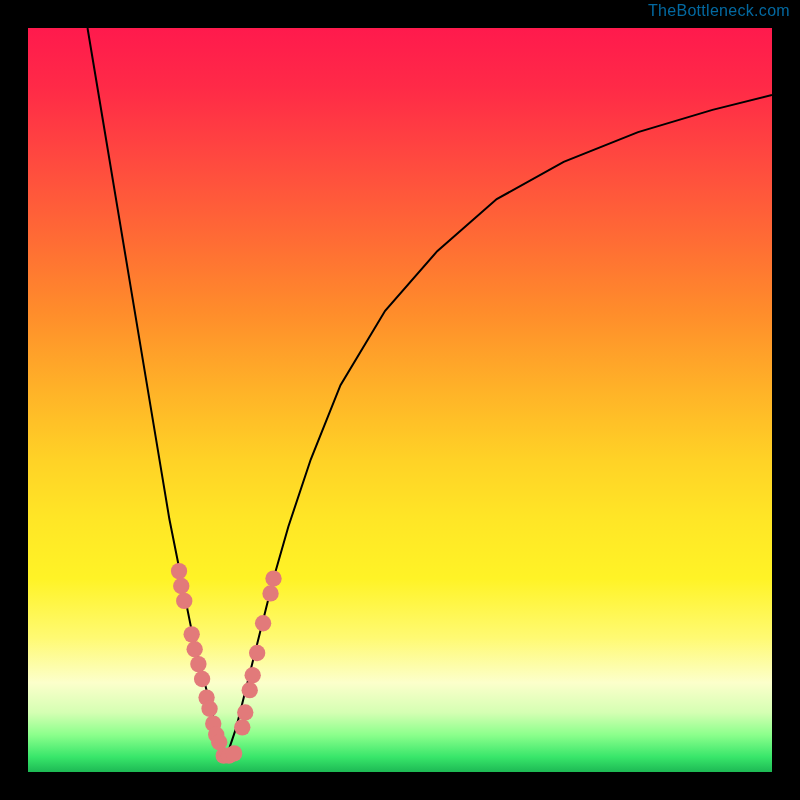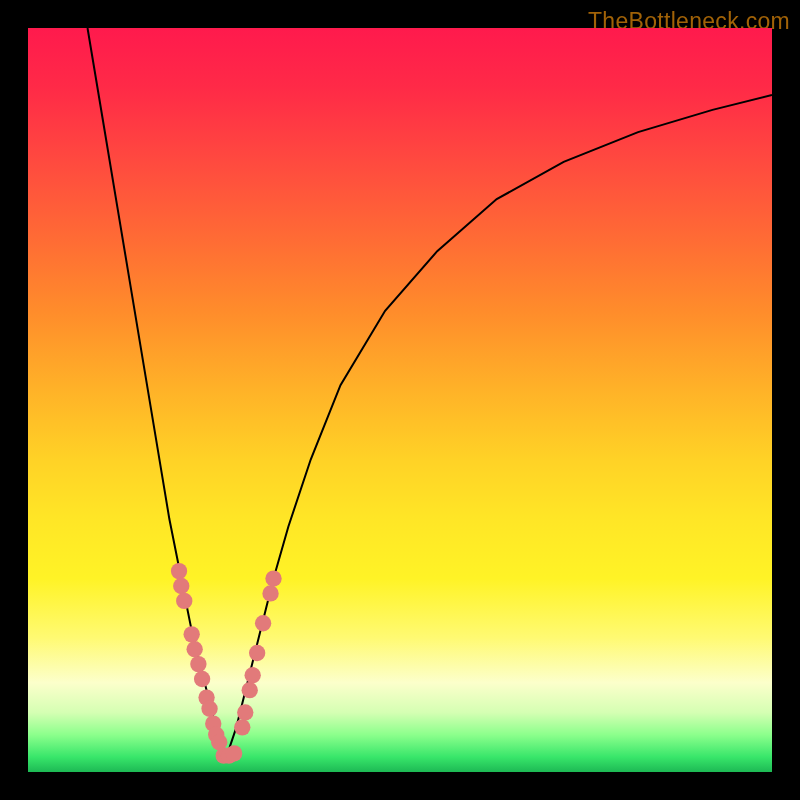--- a/index.html
+++ b/index.html
@@ -34,25 +34,25 @@
       #fff326 74%,
       #fffa73 82%,
       #fcffcb 88%,
       #d5ffb3 92%,
       #8cff8c 95%,
       #38e66a 98%,
       #1db954 100%);
   }
   .watermark {
     position: absolute;
-    top: 8px;
+    top: 2px;
     right: 10px;
     font-family: Arial, Helvetica, sans-serif;
-    font-size: 23px;
-    color: #a16207;
+    font-size: 16px;
+    color: #0369a1;
     letter-spacing: 0.3px;
   }
   svg.overlay {
     position: absolute;
     left: 0;
     top: 0;
     width: 744px;
     height: 744px;
   }
   .curve {

